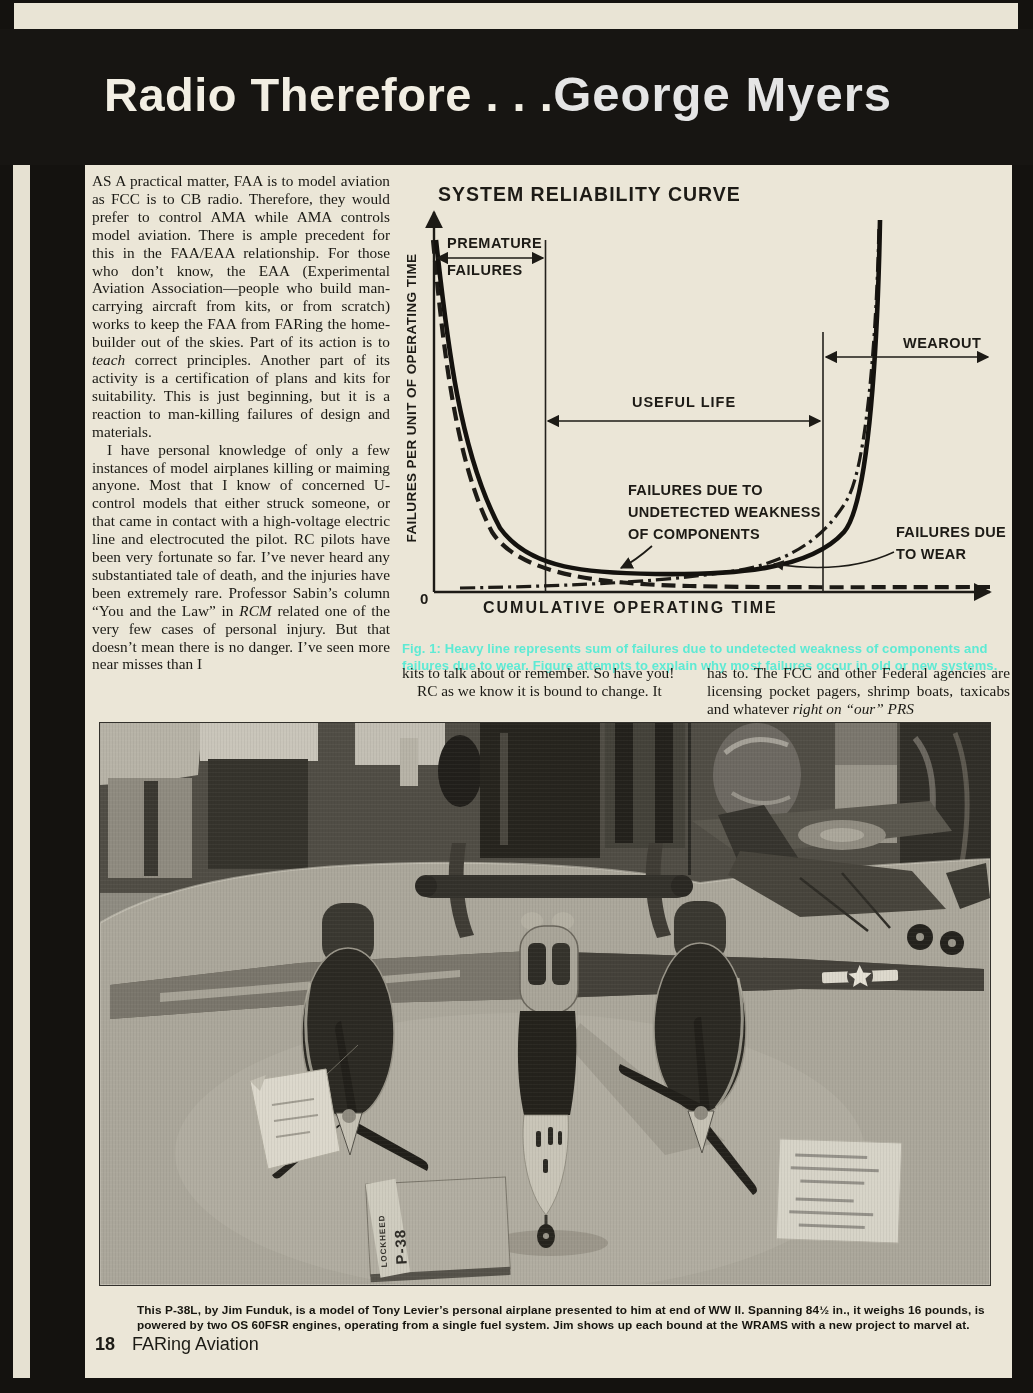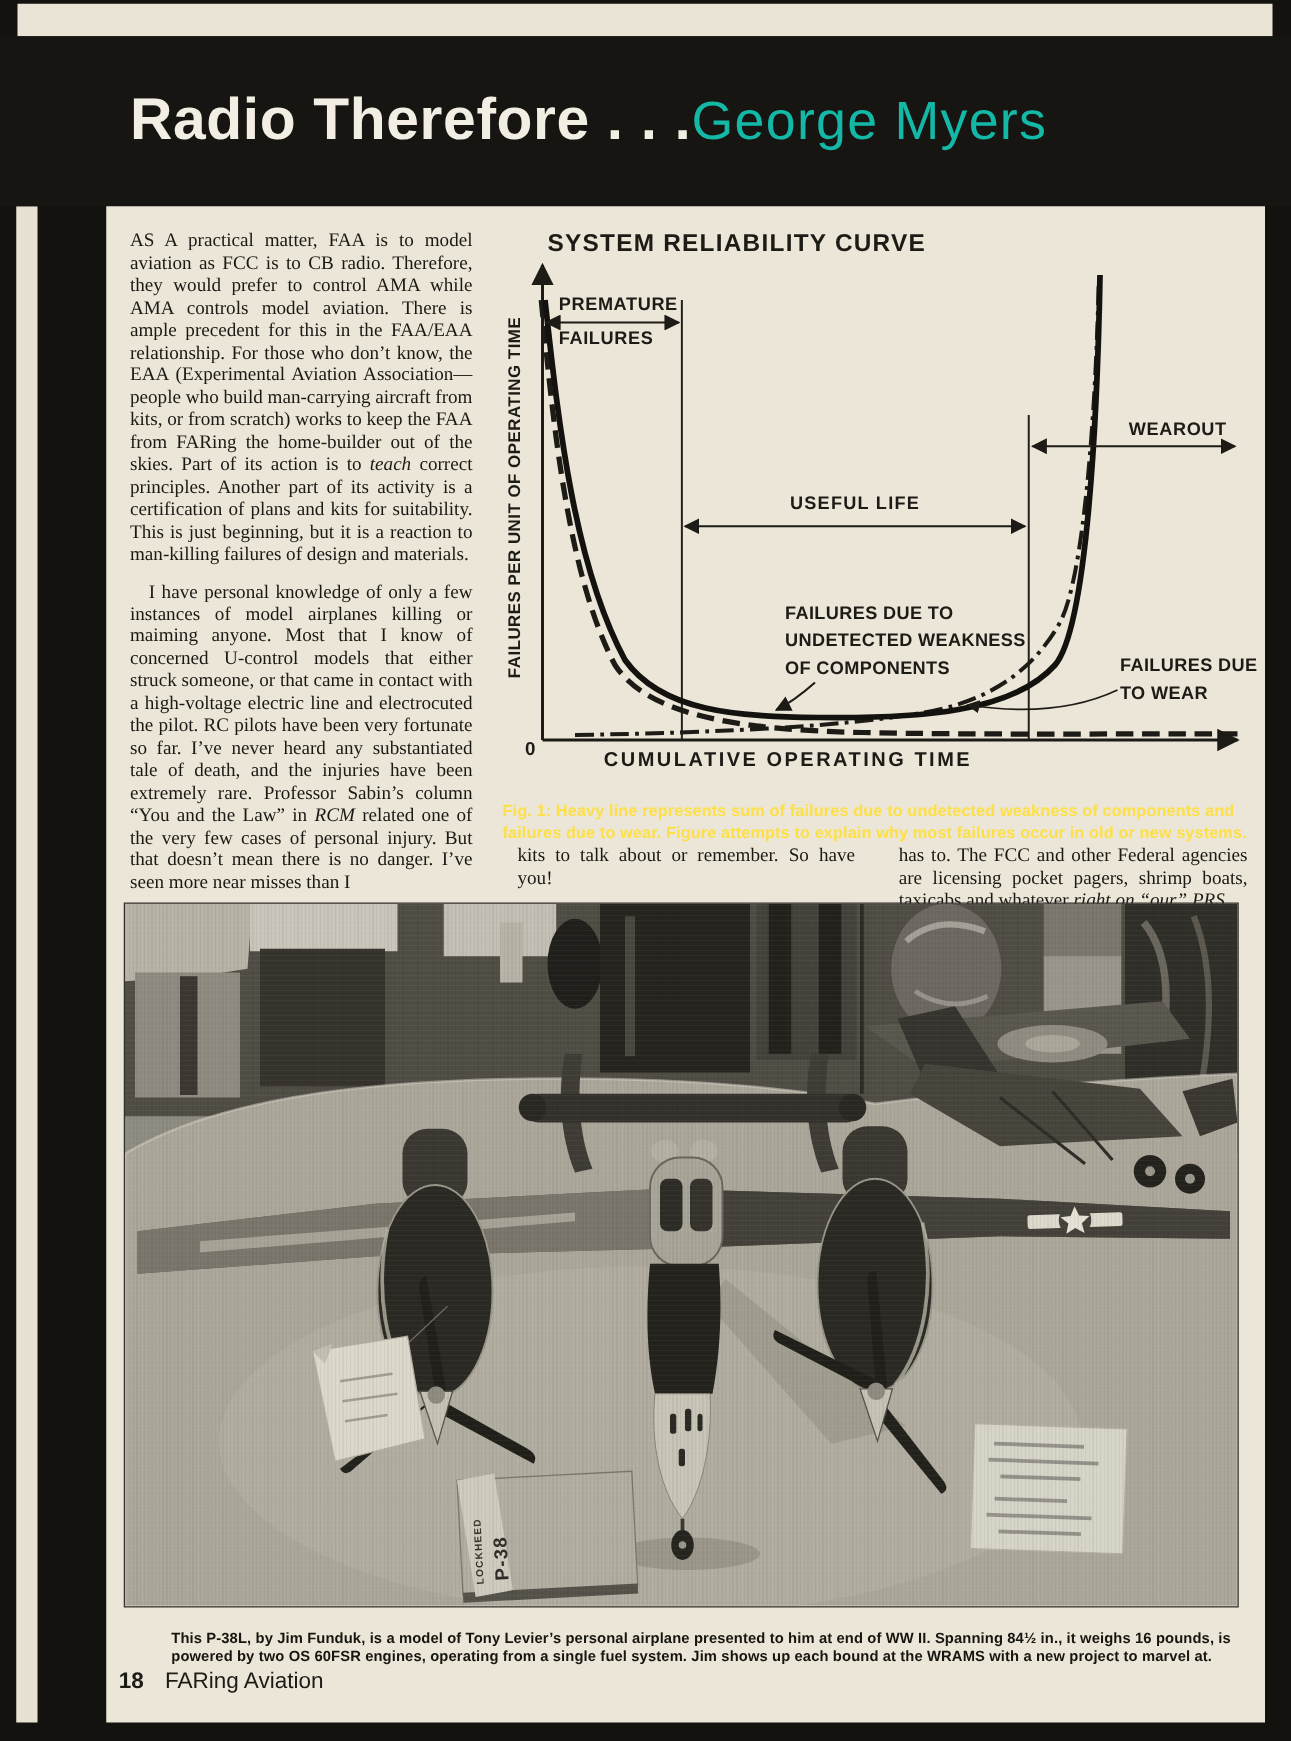--- a/index.html
+++ b/index.html
@@ -10,34 +10,34 @@
     -webkit-font-smoothing:antialiased;
   }
   .page{position:absolute;inset:0;background:#14120f;overflow:hidden;}
   .sliver-top{position:absolute;left:14px;top:3px;width:1004px;height:26px;background:#e9e4d5;}
   .sliver-left{position:absolute;left:13px;top:165px;width:17px;height:1213px;background:#e6e1d2;}
   .masthead{
     position:absolute;left:0;top:29px;width:1033px;height:136px;
     background:#171512;color:#f2eee3;display:flex;align-items:center;
   }
   .masthead h1{margin:0 0 6px 104px;font-size:47px;font-weight:700;letter-spacing:.5px;white-space:nowrap;}
-  .masthead .light{font-weight:400;font-size:43px;letter-spacing:1px;color:#14b8a6;}
+  .masthead .light{font-weight:700;font-size:49px;letter-spacing:1px;color:#e5e5e5;}
   .content{position:absolute;left:85px;top:165px;width:927px;height:1213px;background:#ebe6d7;}
   .bodytext{font-family:"Liberation Serif",serif;font-size:15.3px;line-height:17.9px;
     text-align:justify;color:#1a1914;}
   .col1{position:absolute;left:92px;top:172px;width:298px;}
   .col2{position:absolute;left:402px;top:664px;width:294px;}
   .col3{position:absolute;left:707px;top:664px;width:303px;}
-  .bodytext p{margin:12px;}
+  .bodytext p{margin:0;}
   .ind{text-indent:15px;}
   .it{font-style:italic;}
   .chartblock{position:absolute;left:400px;top:180px;width:612px;height:440px;}
   .chart-svg text{font-family:"Liberation Sans",sans-serif;font-weight:700;fill:#1d1b16;}
   .figcap{position:absolute;left:402px;top:628px;width:612px;
-    font-size:13px;font-weight:700;line-height:16.5px;color:#fde047;letter-spacing:.1px;}
+    font-size:13px;font-weight:700;line-height:16.5px;color:#5eead4;letter-spacing:.1px;}
   .figcap span{display:block;}
   .photo{position:absolute;left:100px;top:723px;width:890px;height:562px;background:#8f8c82;outline:1px solid #33312c;}
   .photo:after{content:"";position:absolute;inset:0;pointer-events:none;
     background:repeating-linear-gradient(90deg,rgba(20,18,14,.05) 0 1px,transparent 1px 3px),
                repeating-linear-gradient(0deg,rgba(245,242,230,.04) 0 1px,transparent 1px 4px);}
   .photocap{position:absolute;left:89px;top:1291px;width:921px;
     font-size:11.8px;font-weight:700;line-height:15.6px;color:#16150f;letter-spacing:.1px;margin-left:48px;}
   .photocap span{display:block;}
   .pagefooter{position:absolute;left:95px;top:1334px;font-size:18px;color:#1c1b15;}
   .pagefooter .num{font-weight:700;margin-right:17px;}

